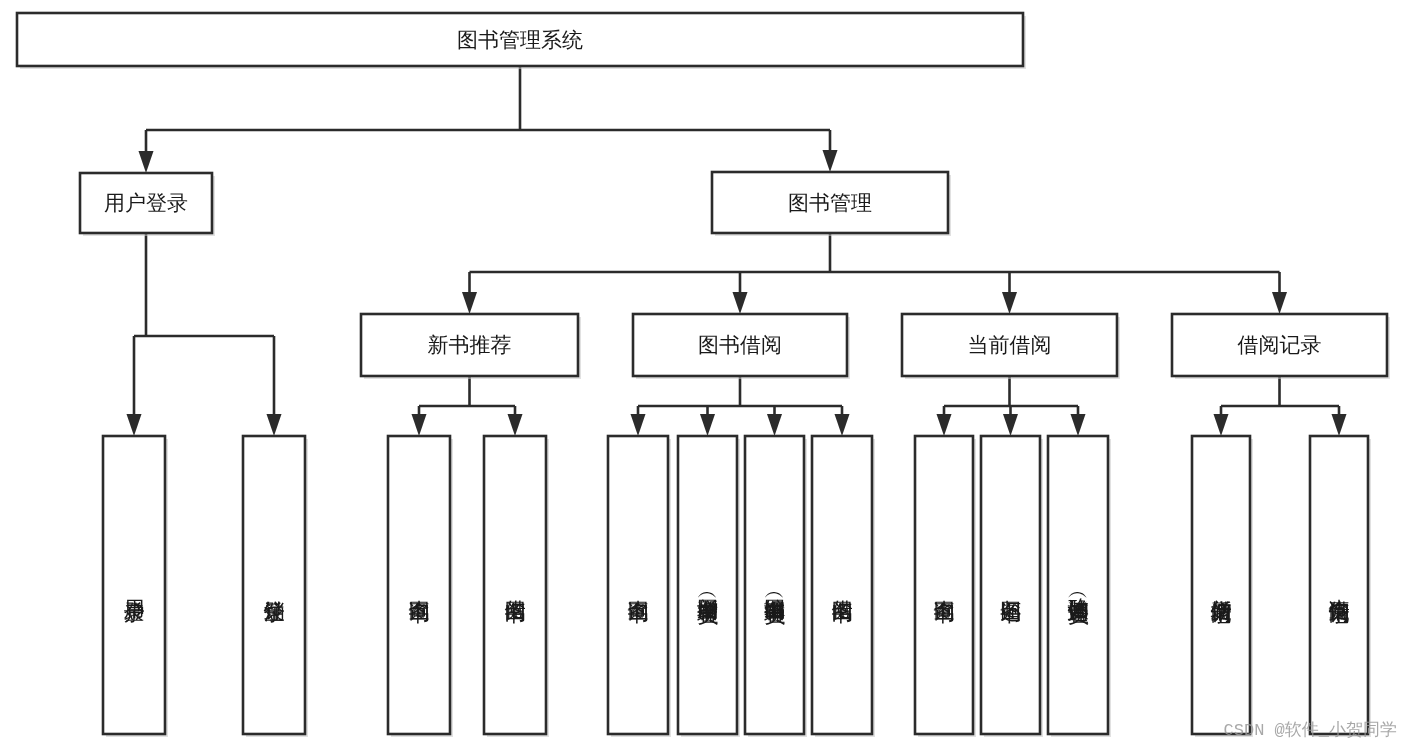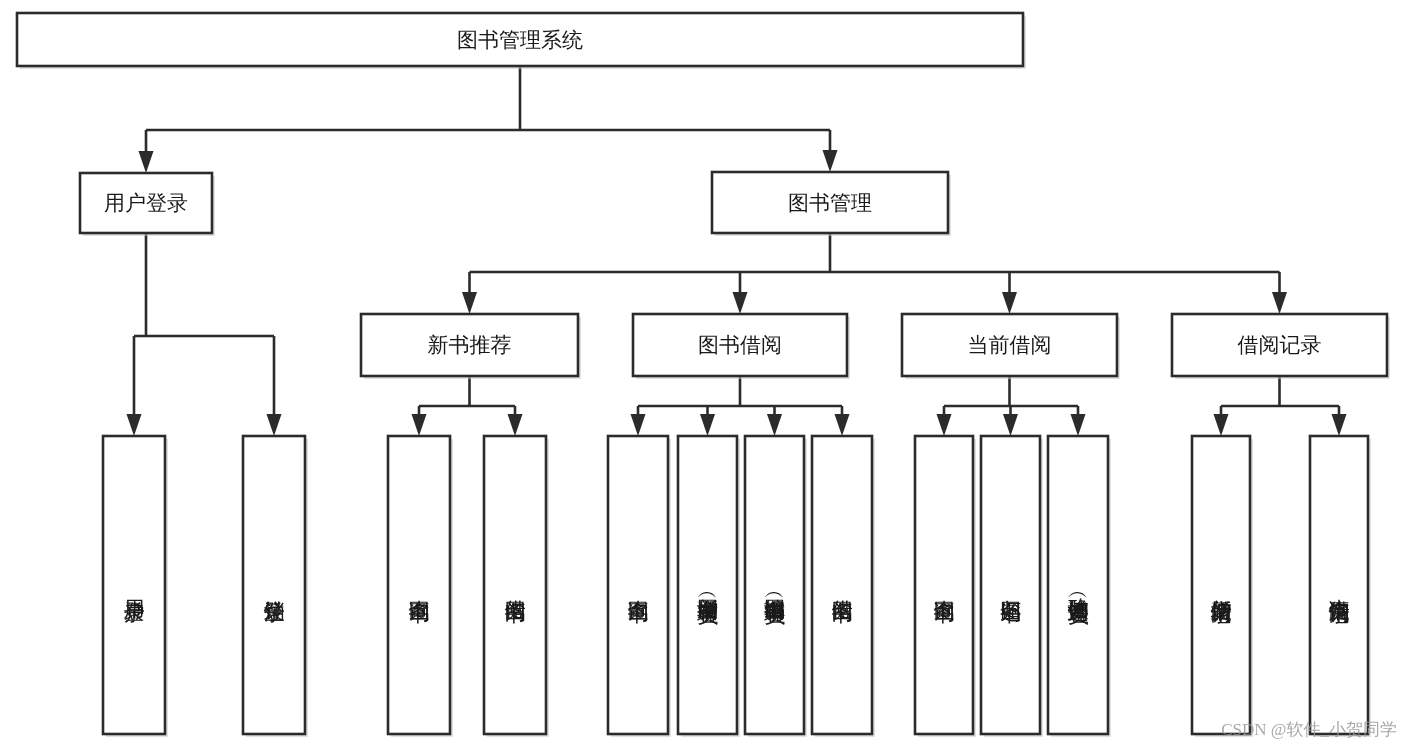--- a/index.html
+++ b/index.html
@@ -65,21 +65,21 @@
     font-size: 21px;
     line-height: 1.06;
     letter-spacing: 1px;
     color: #1a1a1a;
     white-space: nowrap;
   }
   .watermark {
     position: absolute;
     right: 8px;
     bottom: 6px;
-    font-family: Liberation Serif, serif;
+    font-family: Liberation Mono, monospace;
     font-size: 17px;
     color: #9a9a9a;
     opacity: 0.85;
     white-space: nowrap;
   }
 </style>
 </head>
 <body>
 
 <div id="diagram-root">

